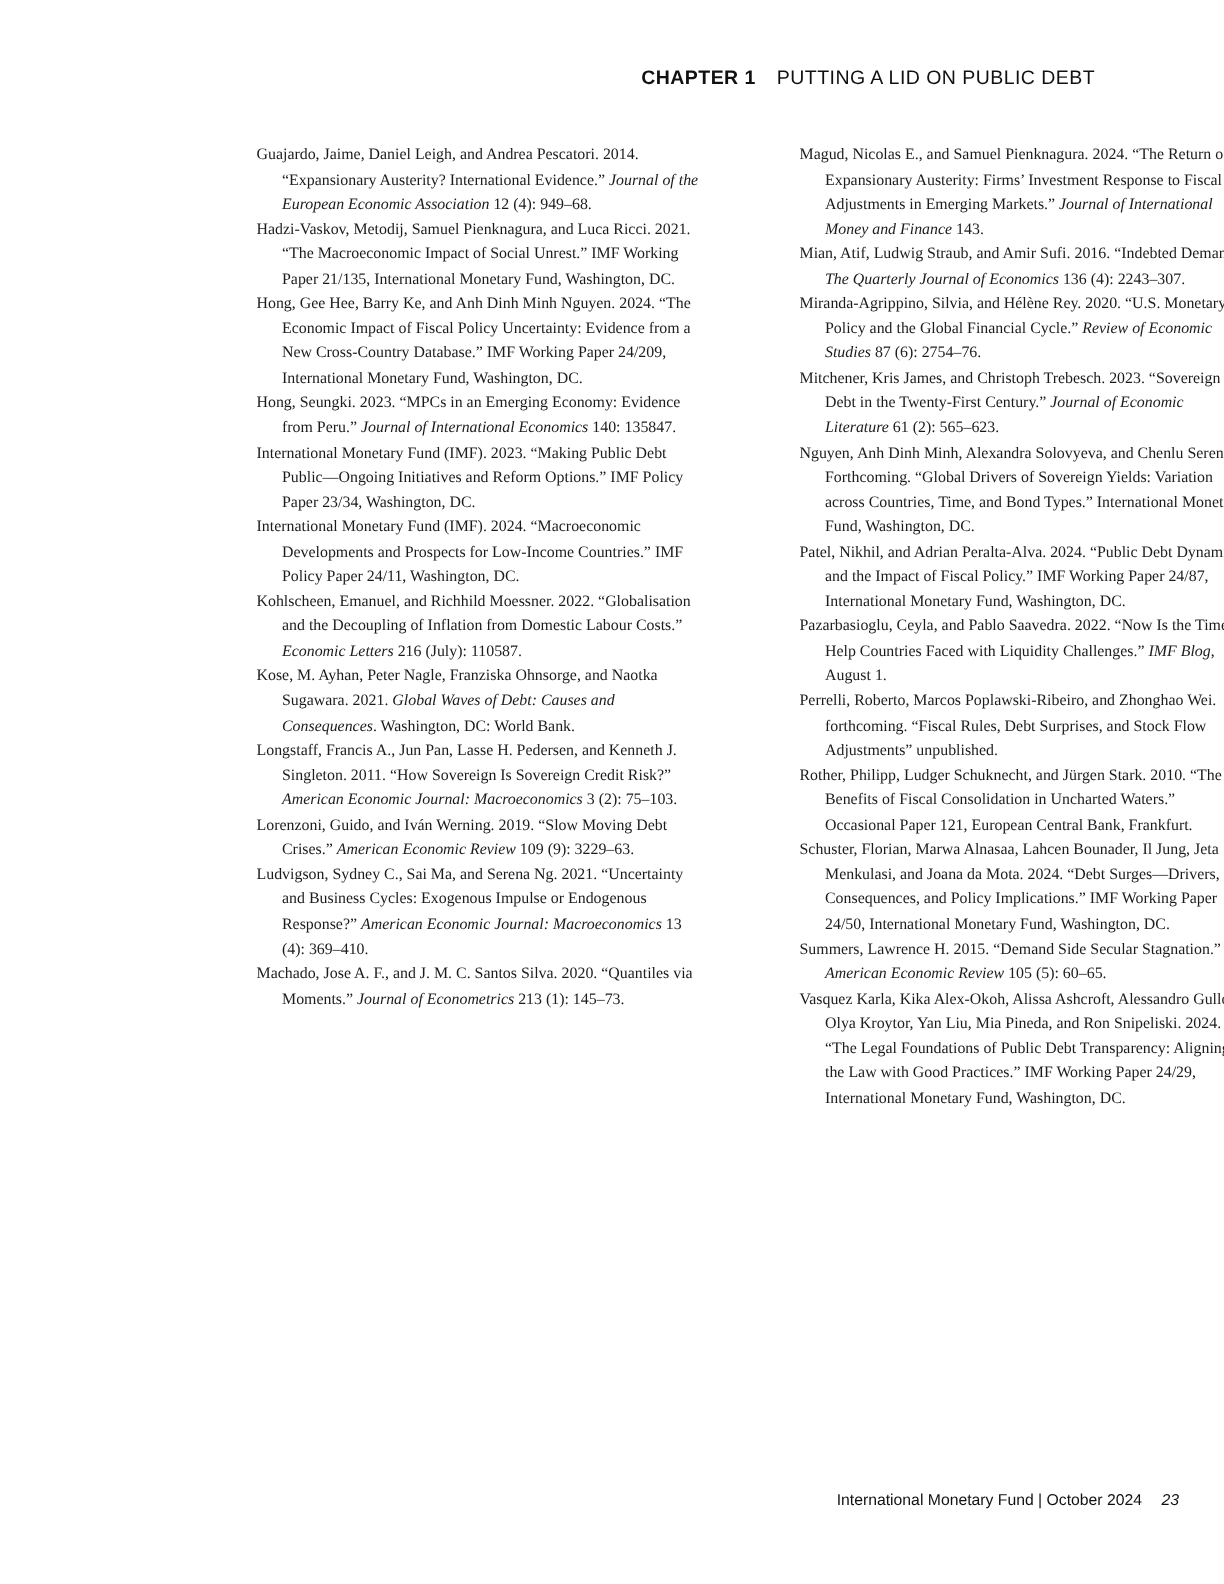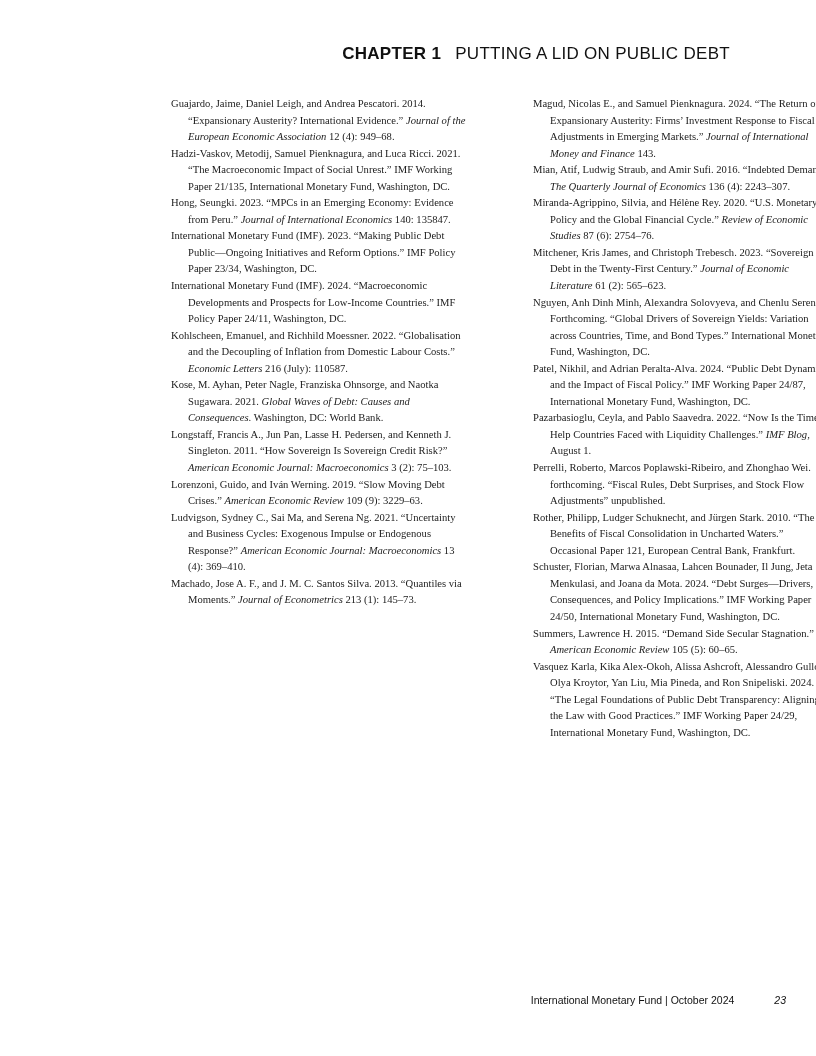--- a/index.html
+++ b/index.html
@@ -15,21 +15,21 @@
     overflow: hidden;
     font-family: "Liberation Serif", serif;
     color: #1b1b1b;
   }
   
   .running-head {
     position: absolute;
     top: 44px;
     right: 86px;
     font-family: "Liberation Sans", sans-serif;
-    font-size: 17px;
+    font-size: 13px;
     letter-spacing: 0.3px;
     color: #111111;
     white-space: nowrap;
   }
   .running-head .chapter-label {
     font-weight: 700;
     margin-right: 14px;
   }
   .running-head .chapter-title {
     font-weight: 400;
@@ -58,21 +58,21 @@
   .reference em {
     font-style: italic;
   }
   
   .footer {
     position: absolute;
     top: 994px;
     right: 30px;
     display: flex;
     align-items: baseline;
-    gap: 40px;
+    gap: 13px;
     font-family: "Liberation Sans", sans-serif;
     font-size: 10.5px;
     color: #111111;
     white-space: nowrap;
   }
   .footer .page-number {
     font-style: italic;
   }
 </style>
 </head>
@@ -81,29 +81,30 @@
 <div class="page" style="color: rgb(27, 27, 27); background: rgb(255, 255, 255);">
 
   <div class="running-head">
     <span class="chapter-label">CHAPTER 1</span><span class="chapter-title">PUTTING A LID ON PUBLIC DEBT</span>
   </div>
 
   <div class="ref-columns">
     <div class="ref-col" id="refs-left">
         <p class="reference"><span>Guajardo, Jaime, Daniel Leigh, and Andrea Pescatori. 2014. “Expansionary Austerity? International Evidence.” </span><em>Journal of the European Economic Association</em><span> 12 (4): 949–68.</span></p>
         <p class="reference"><span>Hadzi-Vaskov, Metodij, Samuel Pienknagura, and Luca Ricci. 2021. “The Macroeconomic Impact of Social Unrest.” IMF Working Paper 21/135, International Monetary Fund, Washington, DC.</span></p>
+        <p class="reference"><span>Hong, Gee Hee, Barry Ke, and Anh Dinh Minh Nguyen. 2024. “The Economic Impact of Fiscal Policy Uncertainty: Evidence from a New Cross-Country Database.” IMF Working Paper 24/209, International Monetary Fund, Washington, DC.</span></p>
         <p class="reference"><span>Hong, Seungki. 2023. “MPCs in an Emerging Economy: Evidence from Peru.” </span><em>Journal of International Economics</em><span> 140: 135847.</span></p>
         <p class="reference"><span>International Monetary Fund (IMF). 2023. “Making Public Debt Public—Ongoing Initiatives and Reform Options.” IMF Policy Paper 23/34, Washington, DC.</span></p>
         <p class="reference"><span>International Monetary Fund (IMF). 2024. “Macroeconomic Developments and Prospects for Low-Income Countries.” IMF Policy Paper 24/11, Washington, DC.</span></p>
         <p class="reference"><span>Kohlscheen, Emanuel, and Richhild Moessner. 2022. “Globalisation and the Decoupling of Inflation from Domestic Labour Costs.” </span><em>Economic Letters</em><span> 216 (July): 110587.</span></p>
         <p class="reference"><span>Kose, M. Ayhan, Peter Nagle, Franziska Ohnsorge, and Naotka Sugawara. 2021. </span><em>Global Waves of Debt: Causes and Consequences</em><span>. Washington, DC: World Bank.</span></p>
         <p class="reference"><span>Longstaff, Francis A., Jun Pan, Lasse H. Pedersen, and Kenneth J. Singleton. 2011. “How Sovereign Is Sovereign Credit Risk?” </span><em>American Economic Journal: Macroeconomics</em><span> 3 (2): 75–103.</span></p>
         <p class="reference"><span>Lorenzoni, Guido, and Iván Werning. 2019. “Slow Moving Debt Crises.” </span><em>American Economic Review</em><span> 109 (9): 3229–63.</span></p>
         <p class="reference"><span>Ludvigson, Sydney C., Sai Ma, and Serena Ng. 2021. “Uncertainty and Business Cycles: Exogenous Impulse or Endogenous Response?” </span><em>American Economic Journal: Macroeconomics</em><span> 13 (4): 369–410.</span></p>
-        <p class="reference"><span>Machado, Jose A. F., and J. M. C. Santos Silva. 2013. “Quantiles via Moments.” </span><em>Journal of Econometrics</em><span> 213 (1): 145–73.</span></p>
+        <p class="reference"><span>Machado, Jose A. F., and J. M. C. Santos Silva. 2020. “Quantiles via Moments.” </span><em>Journal of Econometrics</em><span> 213 (1): 145–73.</span></p>
       </div>
     <div class="ref-col" id="refs-right">
         <p class="reference"><span>Magud, Nicolas E., and Samuel Pienknagura. 2024. “The Return of Expansionary Austerity: Firms’ Investment Response to Fiscal Adjustments in Emerging Markets.” </span><em>Journal of International Money and Finance</em><span> 143.</span></p>
         <p class="reference"><span>Mian, Atif, Ludwig Straub, and Amir Sufi. 2016. “Indebted Demand.” </span><em>The Quarterly Journal of Economics</em><span> 136 (4): 2243–307.</span></p>
         <p class="reference"><span>Miranda-Agrippino, Silvia, and Hélène Rey. 2020. “U.S. Monetary Policy and the Global Financial Cycle.” </span><em>Review of Economic Studies</em><span> 87 (6): 2754–76.</span></p>
         <p class="reference"><span>Mitchener, Kris James, and Christoph Trebesch. 2023. “Sovereign Debt in the Twenty-First Century.” </span><em>Journal of Economic Literature</em><span> 61 (2): 565–623.</span></p>
         <p class="reference"><span>Nguyen, Anh Dinh Minh, Alexandra Solovyeva, and Chenlu Serena. Forthcoming. “Global Drivers of Sovereign Yields: Variation across Countries, Time, and Bond Types.” International Monetary Fund, Washington, DC.</span></p>
         <p class="reference"><span>Patel, Nikhil, and Adrian Peralta-Alva. 2024. “Public Debt Dynamics and the Impact of Fiscal Policy.” IMF Working Paper 24/87, International Monetary Fund, Washington, DC.</span></p>
         <p class="reference"><span>Pazarbasioglu, Ceyla, and Pablo Saavedra. 2022. “Now Is the Time to Help Countries Faced with Liquidity Challenges.” </span><em>IMF Blog</em><span>, August 1.</span></p>
         <p class="reference"><span>Perrelli, Roberto, Marcos Poplawski-Ribeiro, and Zhonghao Wei. forthcoming. “Fiscal Rules, Debt Surprises, and Stock Flow Adjustments” unpublished.</span></p>

